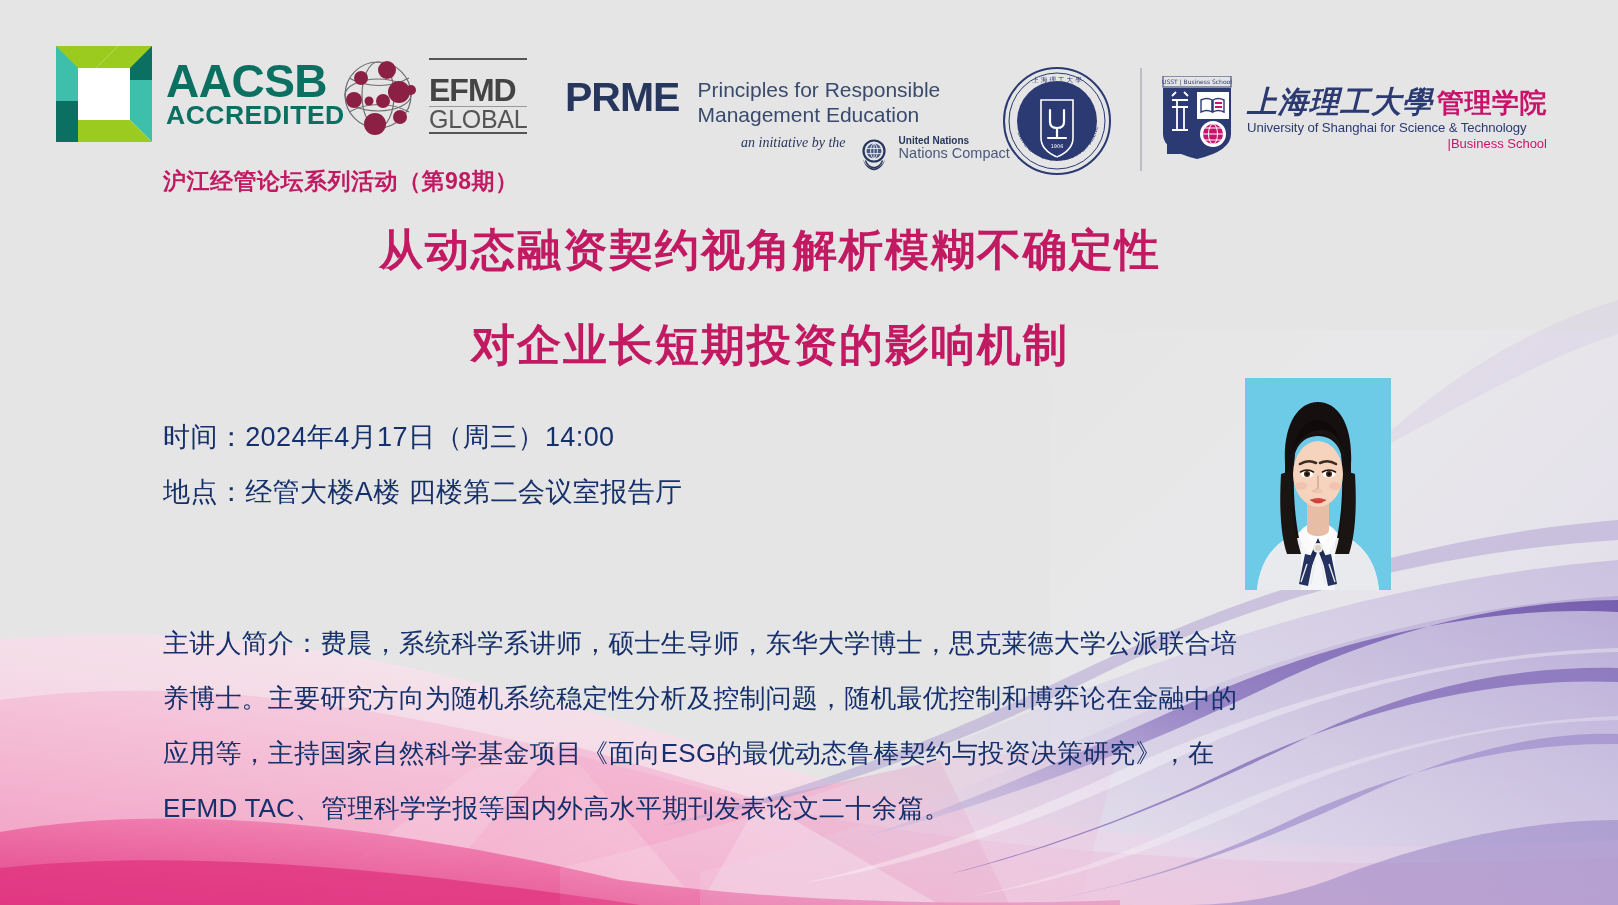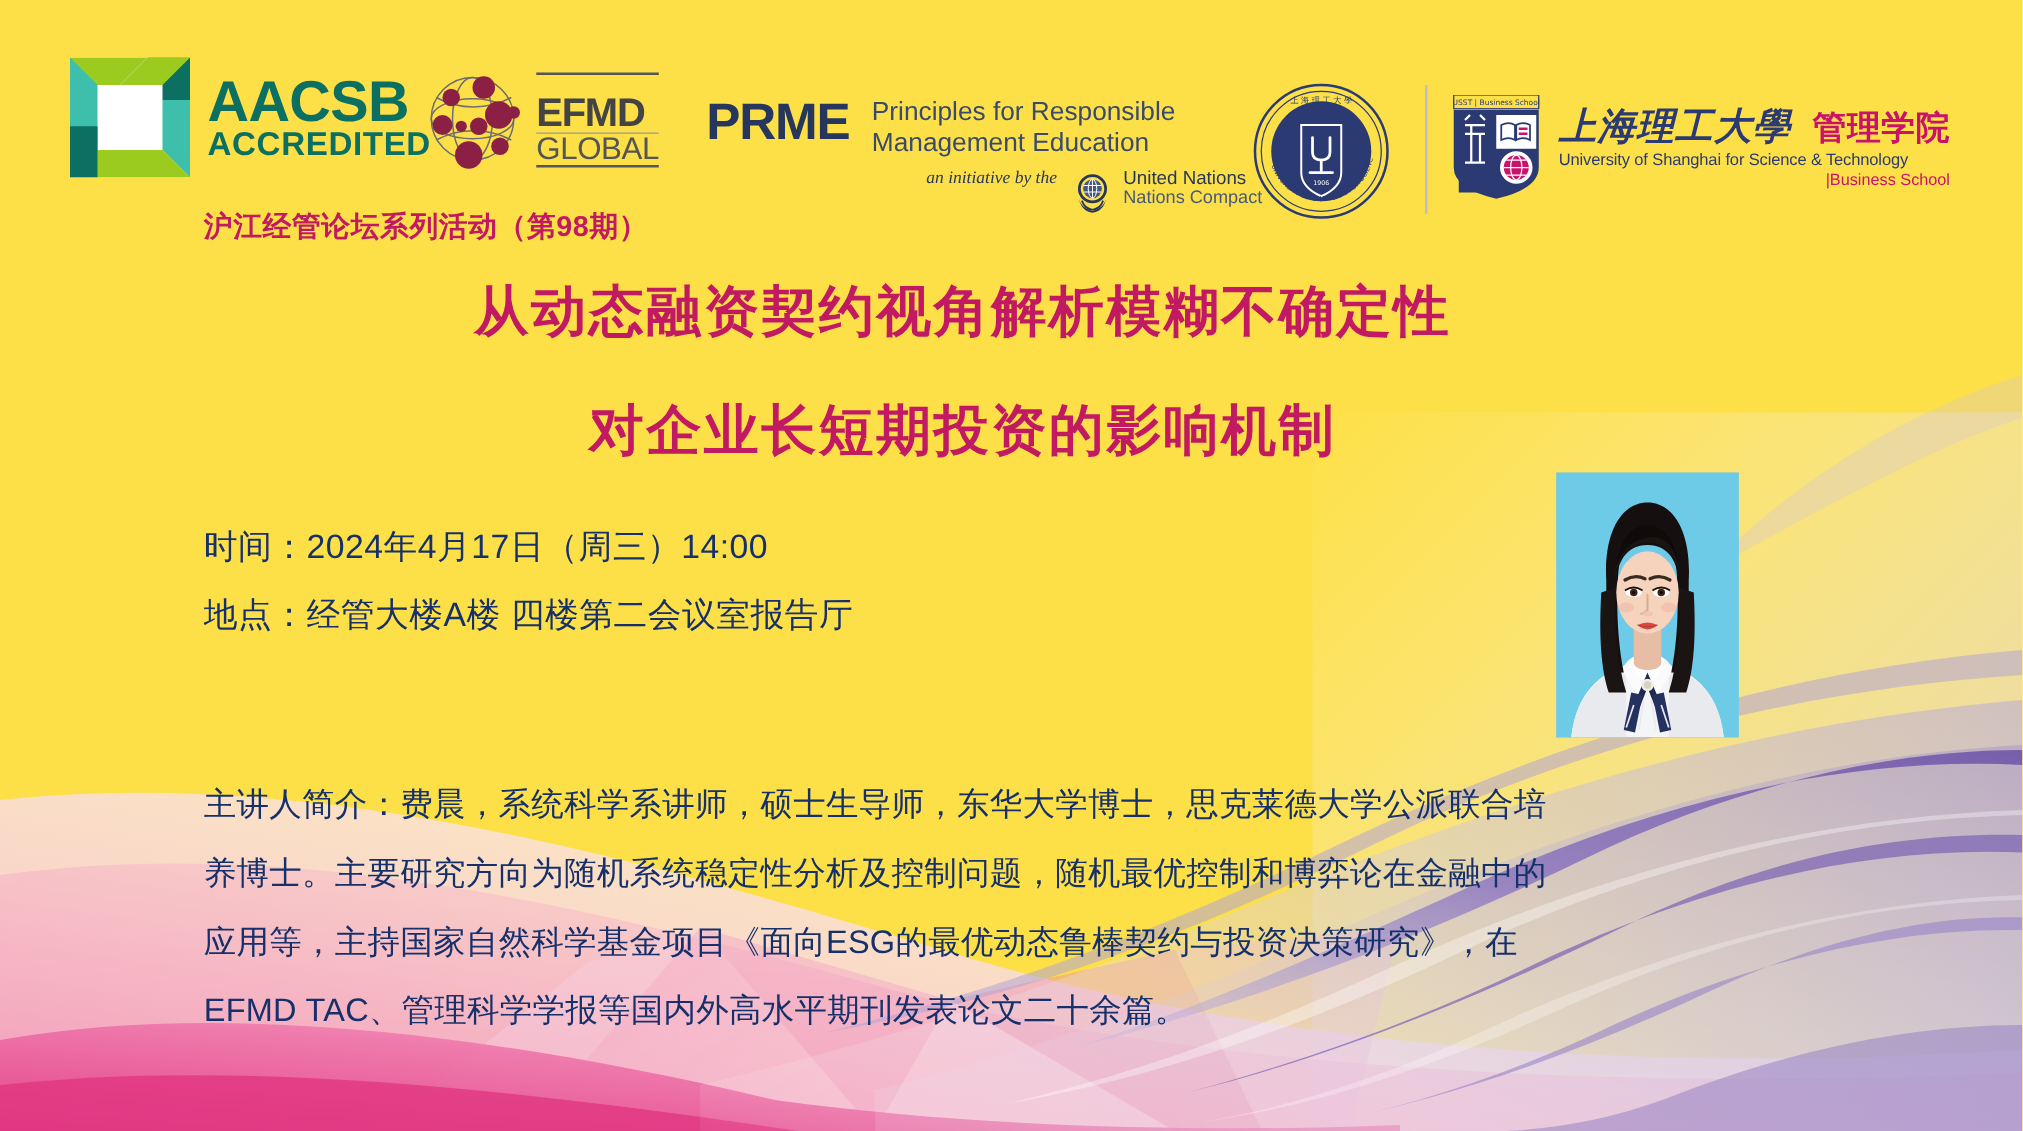--- a/index.html
+++ b/index.html
@@ -2,21 +2,21 @@
 <html><head>
 <meta charset="utf-8">
 <style>
   * { margin:0; padding:0; box-sizing:border-box; }
   html,body { width:1618px; height:905px; overflow:hidden; }
   body {
     font-family:"Liberation Sans","DejaVu Sans",sans-serif;
     background:#ffffff;
     position:relative;
   }
-  #poster { position:relative; width:1618px; height:905px; overflow:hidden; background:#fde047; }
+  #poster { position:relative; width:1618px; height:905px; overflow:hidden; background:#e5e5e5; }
 
   
   .bg-layer { position:absolute; inset:0; pointer-events:none; }
 
   
   .header {
     position:absolute; left:0; top:28px; width:1618px; height:135px;
     display:flex; align-items:center; z-index:20;
   }
   .logo-aacsb { position:absolute; left:56px; top:18px; display:flex; align-items:center; }
@@ -34,32 +34,32 @@
       border-bottom:2px solid #555; }
 
   .logo-prme { position:absolute; left:565px; top:50px; }
   .prme-row { display:flex; align-items:flex-start; }
   .prme-word { font-size:41px; font-weight:bold; color:#26365c; letter-spacing:-1px; line-height:0.95; }
   .prme-desc { margin-left:18px; font-size:21px; color:#394a6d; line-height:1.18; font-weight:300; }
   .prme-sub { display:flex; align-items:flex-start; margin-top:7px; margin-left:176px; }
   .prme-sub .ital { font-size:14px; font-style:italic; color:#26365c; font-family:"Liberation Serif",serif; }
   .un-globe { width:36px; height:36px; margin-left:10px; position:relative; }
   .un-txt { margin-left:7px; line-height:1.1; }
-  .un-txt .u1 { font-size:15px; font-weight:normal; color:#26365c; }
+  .un-txt .u1 { font-size:10px; font-weight:bold; color:#26365c; }
   .un-txt .u2 { font-size:14.5px; font-weight:300; color:#49597a; }
 
   .logo-usst-seal { position:absolute; left:1002px; top:38px; width:110px; height:110px; }
   .logo-divider { position:absolute; left:1140px; top:40px; width:1.5px; height:103px; background:#bdbdc8; }
   .logo-usst-biz { position:absolute; left:1157px; top:48px; display:flex; align-items:center; }
   .shield { width:80px; height:84px; position:relative; }
   .usst-names { margin-left:10px; line-height:1.05; }
   .usst-cn { display:flex; align-items:baseline; }
   .usst-cn .cn1 { font-size:30px; font-weight:bold; color:#2b3a72;
       font-family:"DejaVu Sans",sans-serif; letter-spacing:1px; font-style:italic; }
-  .usst-cn .cn2 { font-size:27px; font-weight:bold; color:#c9136b; margin-left:17px; letter-spacing:0.5px; }
+  .usst-cn .cn2 { font-size:27px; font-weight:bold; color:#c9136b; margin-left:4px; letter-spacing:0.5px; }
   .usst-en { font-size:13.2px; color:#2b3a72; margin-top:4px; letter-spacing:-0.1px; }
   .usst-bs { font-size:13px; color:#c9136b; text-align:right; margin-top:2px; }
 
   
   .series-label {
     position:absolute; left:163px; top:166px; z-index:15;
     font-size:23px; font-weight:bold; color:#c21a62; letter-spacing:0.5px;
   }
   .title-block { position:absolute; left:0; top:228px; width:1540px; z-index:15; text-align:center; }
   .title-line {

